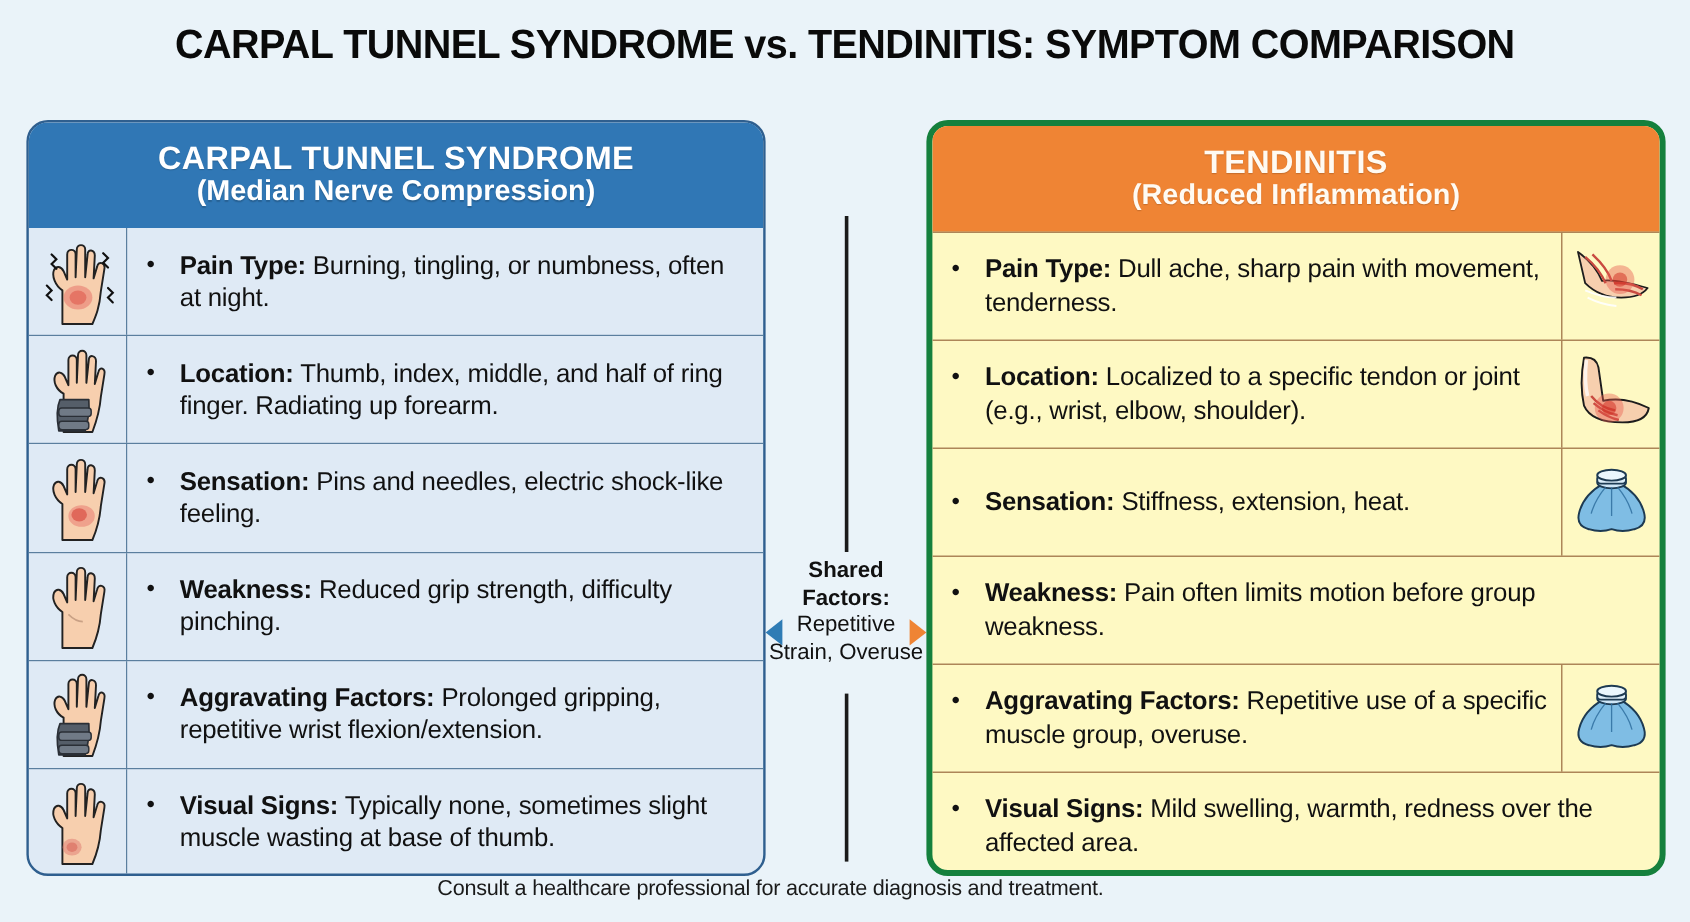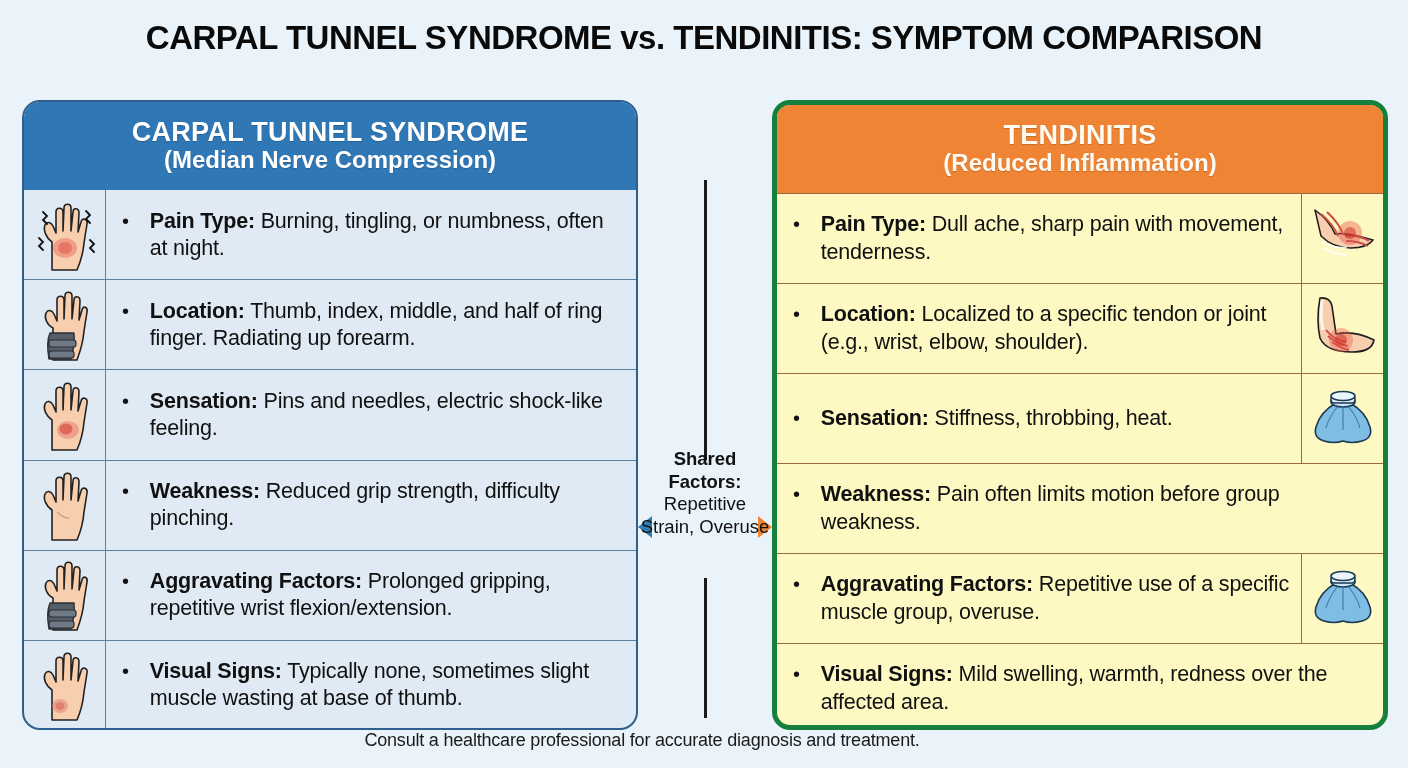--- a/index.html
+++ b/index.html
@@ -125,21 +125,21 @@
     left: 66px;
     width: 2.5px;
     background: #1a1a1a;
   }
   .divider-line.top    { top: 92px;  height: 280px; }
   .divider-line.bottom { top: 490px; height: 140px; }
 
   #shared-factors {
     position: absolute;
     left: 0;
-    top: 360px;
+    top: 376px;
     width: 134px;
     text-align: center;
     font-size: 18.5px;
     line-height: 1.22;
     color: #111111;
   }
   #shared-factors .sf-label { font-weight: bold; }
   .arrow {
     position: absolute;
     width: 0; height: 0;
@@ -371,21 +371,21 @@
           <circle cx="31" cy="44" r="6" fill="#cf2b20" opacity="0.5"></circle>
           <path d="M12 4 q-2 18 1 30" stroke="#ffffff" stroke-width="3" fill="none" opacity="0.75"></path>
         </svg>
       </div>
     </div>
 
     <div class="row">
       <div class="text-cell">
         <div class="bullet-line">
           <span class="bullet-dot">•</span>
-          <span class="bullet-text"><b>Sensation:</b><span> Stiffness, throbbing, heat.</span></span>
+          <span class="bullet-text"><b>Sensation:</b><span> Stiffness, extension, heat.</span></span>
         </div>
       </div>
       <div class="icon-cell">
         <svg class="icon-svg" width="62" height="58" viewBox="0 0 62 58" aria-hidden="true">
           <g stroke="#1d3a52" stroke-width="1.6" stroke-linejoin="round">
             <path d="M24 13 q-16 9 -20 24 q-3 11 8 14 q10 3 19 0 q9 3 19 0 q11 -3 8 -14 q-4 -15 -20 -24 z" fill="#7fbde4"></path>
             <ellipse cx="31" cy="12" rx="12" ry="5" fill="#cfe6f6"></ellipse>
             <rect x="19" y="6" width="24" height="7" rx="3" fill="#dceefa"></rect>
             <ellipse cx="31" cy="6" rx="12" ry="4.5" fill="#eaf6fd"></ellipse>
           </g>

